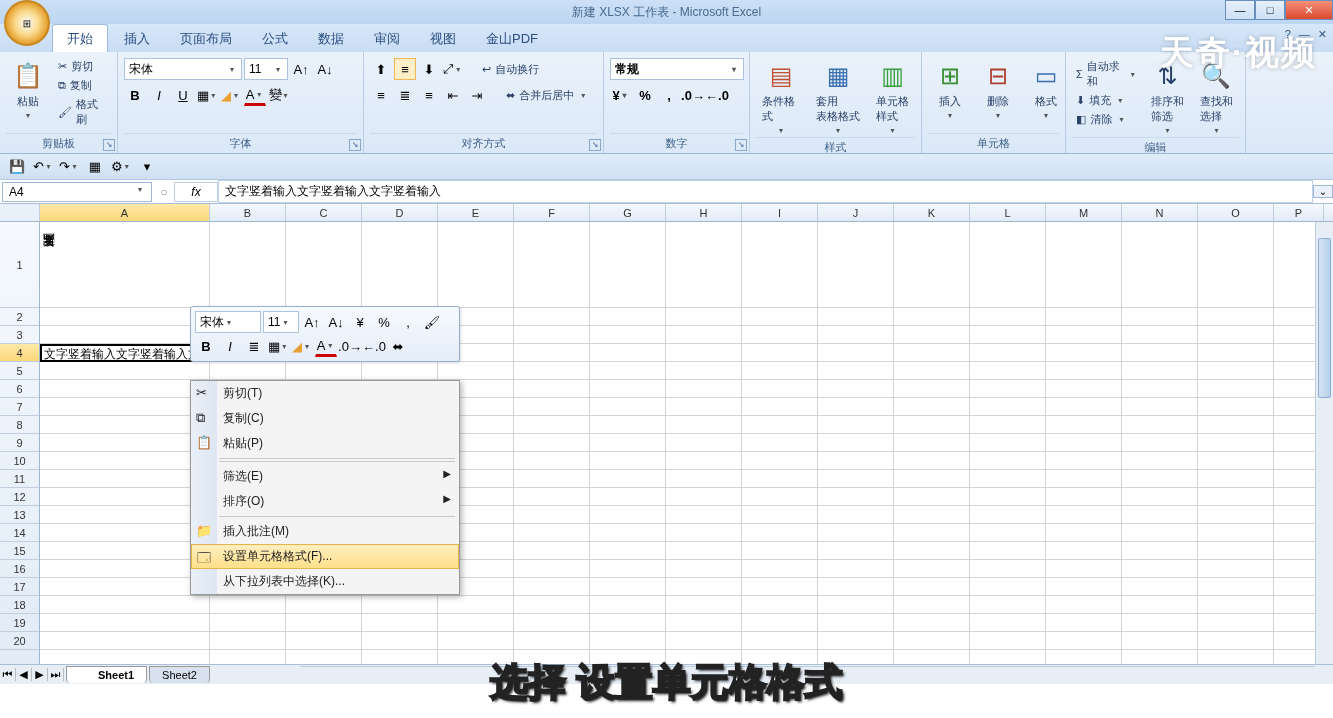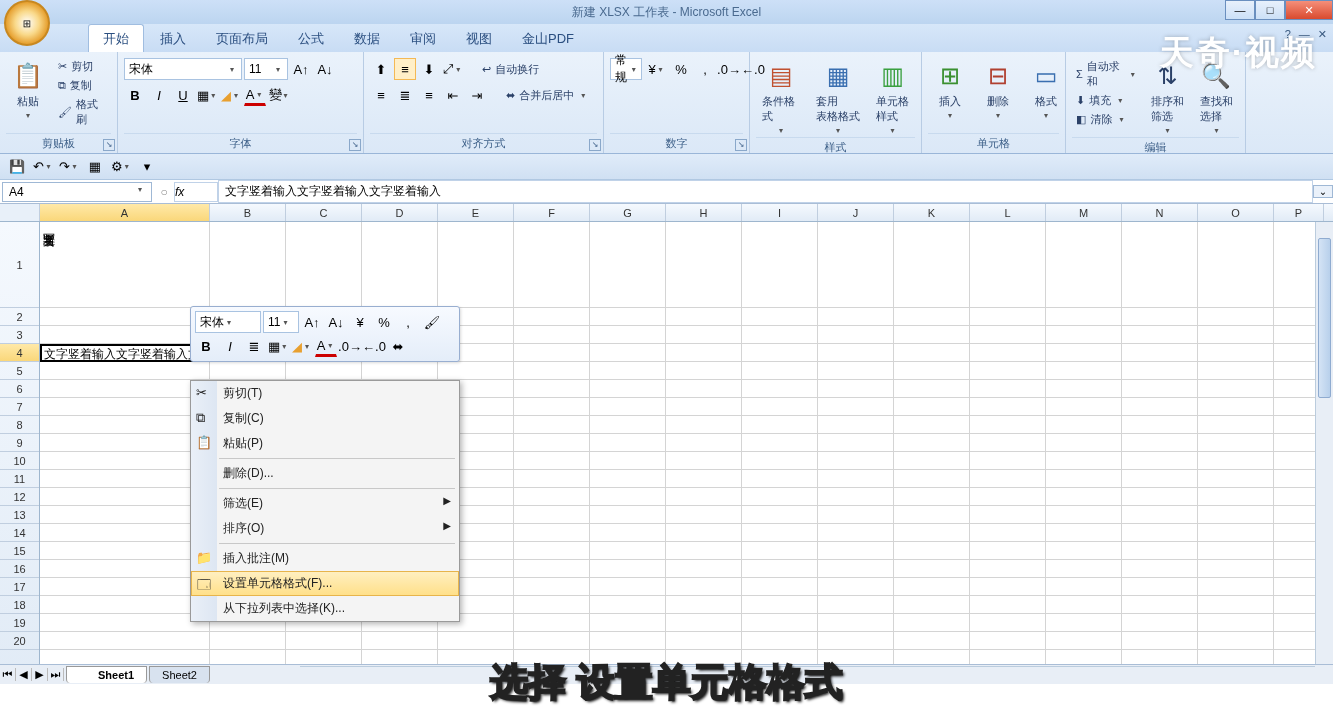--- a/index.html
+++ b/index.html
@@ -7,21 +7,21 @@
 
 
 .titlebar { height: 24px; background: linear-gradient(#cde0f7,#bcd5f0); display: flex; align-items: center; position: relative; font-size: 12px; }
 .titlebar .title { position: absolute; left: 50%; transform: translateX(-50%); color: #4a6a8f; }
 .titlebar .wincontrols { position: absolute; right: 0; top: 0; display: flex; }
 .titlebar .wincontrols div { width: 30px; height: 20px; border: 1px solid #6a8fbf; background: linear-gradient(#e8f0fb,#cce0f7); display:flex; align-items:center; justify-content:center; font-size:11px; }
 .titlebar .wincontrols .close { background: linear-gradient(#f58f7a,#d94a2f); color: #fff; width: 48px; }
 .titlebar .office-btn { position:absolute; left:4px; top:0; width:46px; height:46px; border-radius:50%; background:radial-gradient(#fff,#f9d98a 40%,#e6a030 70%); border:2px solid #c88820; z-index:10; display:flex; align-items:center; justify-content:center; font-size:10px; }
 
 
-.ribbon-tabs { height: 28px; background: linear-gradient(#d7e7f9,#c8dcf4); display: flex; align-items: flex-end; padding-left: 88px; font-size: 13px; gap: 2px; position: relative;}
+.ribbon-tabs { height: 28px; background: linear-gradient(#d7e7f9,#c8dcf4); display: flex; align-items: flex-end; padding-left: 52px; font-size: 13px; gap: 2px; position: relative;}
 .ribbon-tabs .tab { padding: 5px 14px 4px; color: #2b4f80; cursor: pointer; border-radius: 3px 3px 0 0;}
 .ribbon-tabs .tab.active { background: #fff; border: 1px solid #a0bde0; border-bottom: none; }
 .ribbon-tabs .rightctrls { position:absolute; right:6px; top:4px; display:flex; gap:8px; font-size:11px; color:#3a5a80;}
 
 
 .ribbon { height: 102px; background: linear-gradient(#eaf2fb,#dbe8f7); border-bottom: 1px solid #9ab6d8; display: flex; font-size: 12px; }
 .rgroup { border-right: 1px solid #b8cce4; display: flex; flex-direction: column; padding: 2px 6px 0; position:relative;}
 .rgroup .label { text-align: center; font-size: 11px; color: #3b5e87; padding: 2px 0; border-top: 1px solid #c8daee; margin-top:auto;}
 .rgroup .label .launcher { position:absolute; right:2px; bottom:2px; width:12px; height:12px; border:1px solid #8aa8ca; font-size:8px; text-align:center; line-height:10px;}
 .rgroup .content { display: flex; align-items: flex-start; gap: 4px; flex:1; padding-top:4px;}
@@ -33,21 +33,21 @@
 .combo { height:22px; border:1px solid #a9c3e1; background:#fff; display:flex; align-items:center; padding:0 4px; font-size:12px;}
 .combo .dd { margin-left:auto;}
 
 
 .qat { height: 26px; background: linear-gradient(#e0ecf9,#d0e0f3); display:flex; align-items:center; padding:0 6px; gap:4px; border-bottom:1px solid #b0c8e2;}
 
 
 .formula-bar { height: 24px; display:flex; align-items:center; border-bottom:1px solid #a9bdd6; font-size:12px;}
 .namebox { width: 150px; border:1px solid #9fb8d5; background:#fff; padding:2px 6px; margin:2px; display:flex;}
 .namebox .dd{margin-left:auto;}
-.fx-ico { width:44px; border:1px solid #c0d2e8; font-style:italic; padding:2px 0;}
+.fx-ico { width:44px; text-align:center; border:1px solid #c0d2e8; font-style:italic; padding:2px 0;}
 .fx-input { flex:1; border:1px solid #c0d2e8; padding:2px 6px; background:#fff;}
 .fx-expand { width:20px; border:1px solid #9fb8d5; background:#eaf1fa; text-align:center; font-size:10px;}
 
 
 .grid-area { position:relative; height: 480px; overflow:hidden; background:#fff;}
 .colheaders { display:flex; height:18px; background:linear-gradient(#f5f9fe,#e1ebf6); border-bottom:1px solid #9eb6ce; font-size:11px;}
 .ch { border-right:1px solid #c0cedf; text-align:center; line-height:18px; color:#333;}
 .ch.corner { width:40px; background:#e8f0f9;}
 .ch.sel { background:linear-gradient(#ffe9a8,#fad77a);}
 .rowarea { display:flex; height:calc(100% - 18px);}
@@ -207,21 +207,21 @@
             <span>⬌</span>
             <span>合并后居中</span>
             <span class="dd">▾</span>
           </div>
       </div>
     </div>
     <div class="label"><span>对齐方式</span><span class="launcher">↘</span></div>
   </div>
 
   <div class="rgroup" style="width:146px">
-    <div class="content" style="gap:4px;">
+    <div class="content" style="flex-direction:column;gap:4px;font-weight:bold;">
       <div class="combo" style="width:134px">
           <span>常规</span>
           <span class="dd">▾</span>
         </div>
       <div style="display:flex;gap:2px;">
         <div class="tool">¥<span class="dd">▾</span></div>
         <div class="tool">%</div>
         <div class="tool">,</div>
         <div class="tool">.0→</div>
         <div class="tool">←.0</div>
@@ -464,21 +464,20 @@
     <div class="tool">⬌</div>
   </div>
 </div>
 
 <div class="ctxmenu">
   <div class="iconstrip"></div>
   <div class="mi"><span class="mico">✂</span><span>剪切(T)</span></div>
   <div class="mi"><span class="mico">⧉</span><span>复制(C)</span></div>
   <div class="mi"><span class="mico">📋</span><span>粘贴(P)</span></div>
   <div class="sep"></div>
-  <div class="mi"><span>删除(D)...</span></div>
   <div class="sep"></div>
   <div class="mi"><span>筛选(E)</span><span class="arrow">▶</span></div>
   <div class="mi"><span>排序(O)</span><span class="arrow">▶</span></div>
   <div class="sep"></div>
   <div class="mi"><span class="mico">📁</span><span>插入批注(M)</span></div>
   <div class="mi hover"><span class="mico">🗔</span><span>设置单元格格式(F)...</span></div>
   <div class="mi"><span>从下拉列表中选择(K)...</span></div>
 </div>
 
 <div class="watermark">天奇·视频</div>

